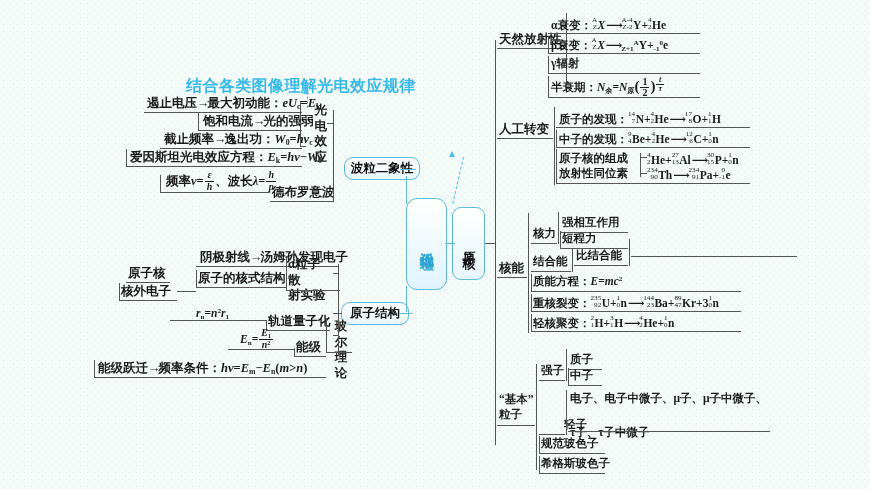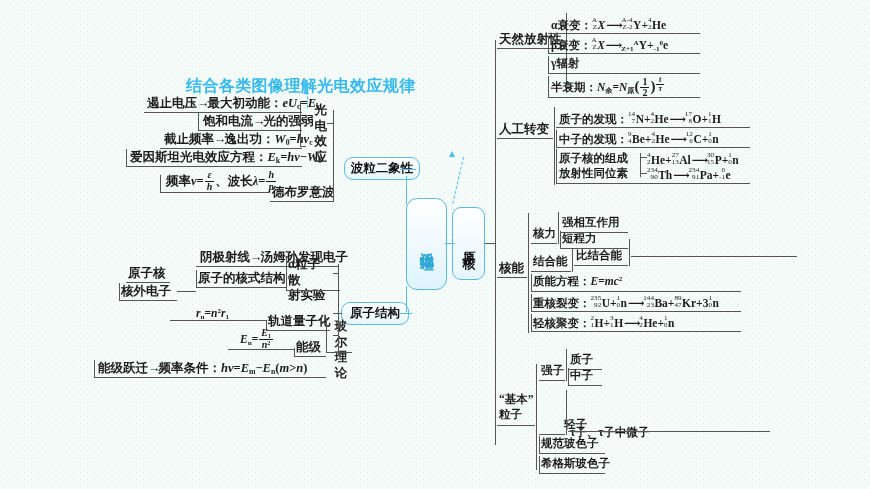--- a/index.html
+++ b/index.html
@@ -308,20 +308,21 @@
   <div class="t cn sz11" style="left:570px;top:353px;">质子</div>
   <div class="hl" style="left:568px;top:369px;width:34px;"></div>
   <div class="t cn sz11" style="left:570px;top:369px;">中子</div>
   <div class="hl" style="left:568px;top:385px;width:34px;"></div>
   <div class="vl" style="left:568px;top:368px;height:18px;"></div>
 
   <div class="t cn sz11" style="left:564px;top:418px;">轻子</div>
   <div class="hl" style="left:539px;top:434px;width:26px;"></div>
   <div class="vl" style="left:566px;top:390px;height:45px;"></div>
 
+  <div class="t cn sz11" style="left:570px;top:392px;">电子、电子中微子、μ子、μ子中微子、</div>
   <div class="t cn sz11" style="left:570px;top:426px;">τ子、τ子中微子</div>
   <div class="hl" style="left:568px;top:431px;width:202px;"></div>
 
   <div class="t cn sz11" style="left:541px;top:437px;">规范玻色子</div>
   <div class="hl" style="left:539px;top:453px;width:66px;"></div>
   <div class="vl" style="left:539px;top:436px;height:18px;"></div>
 
   <div class="t cn sz11" style="left:541px;top:457px;">希格斯玻色子</div>
   <div class="hl" style="left:539px;top:473px;width:66px;"></div>
   <div class="vl" style="left:539px;top:456px;height:18px;"></div>

